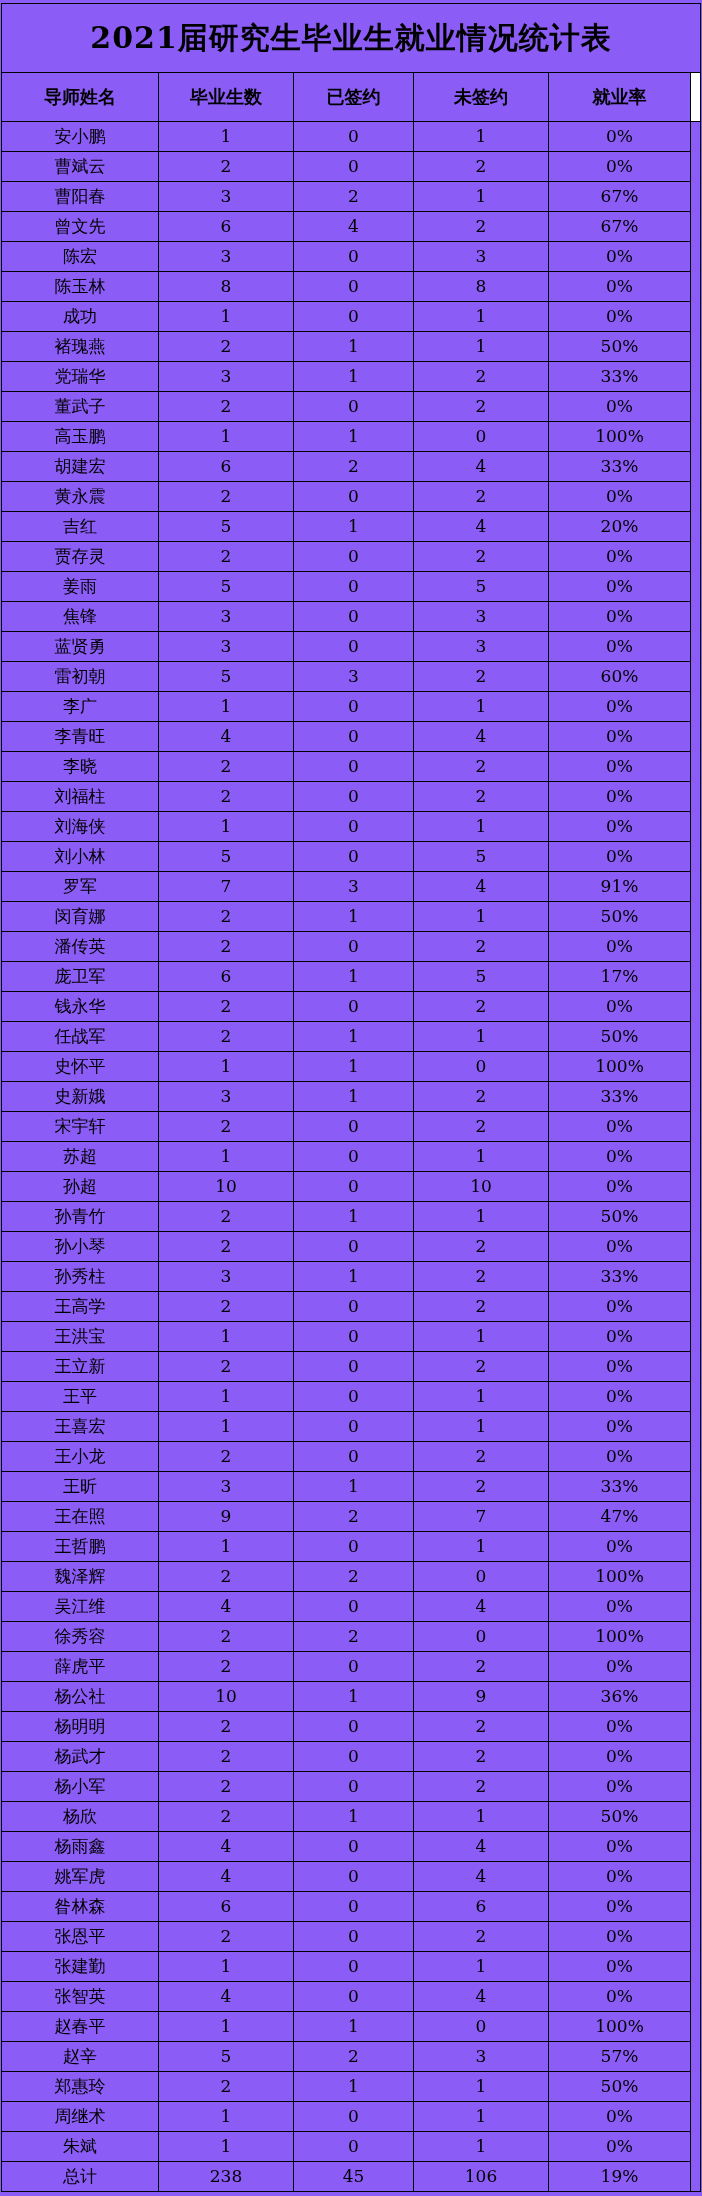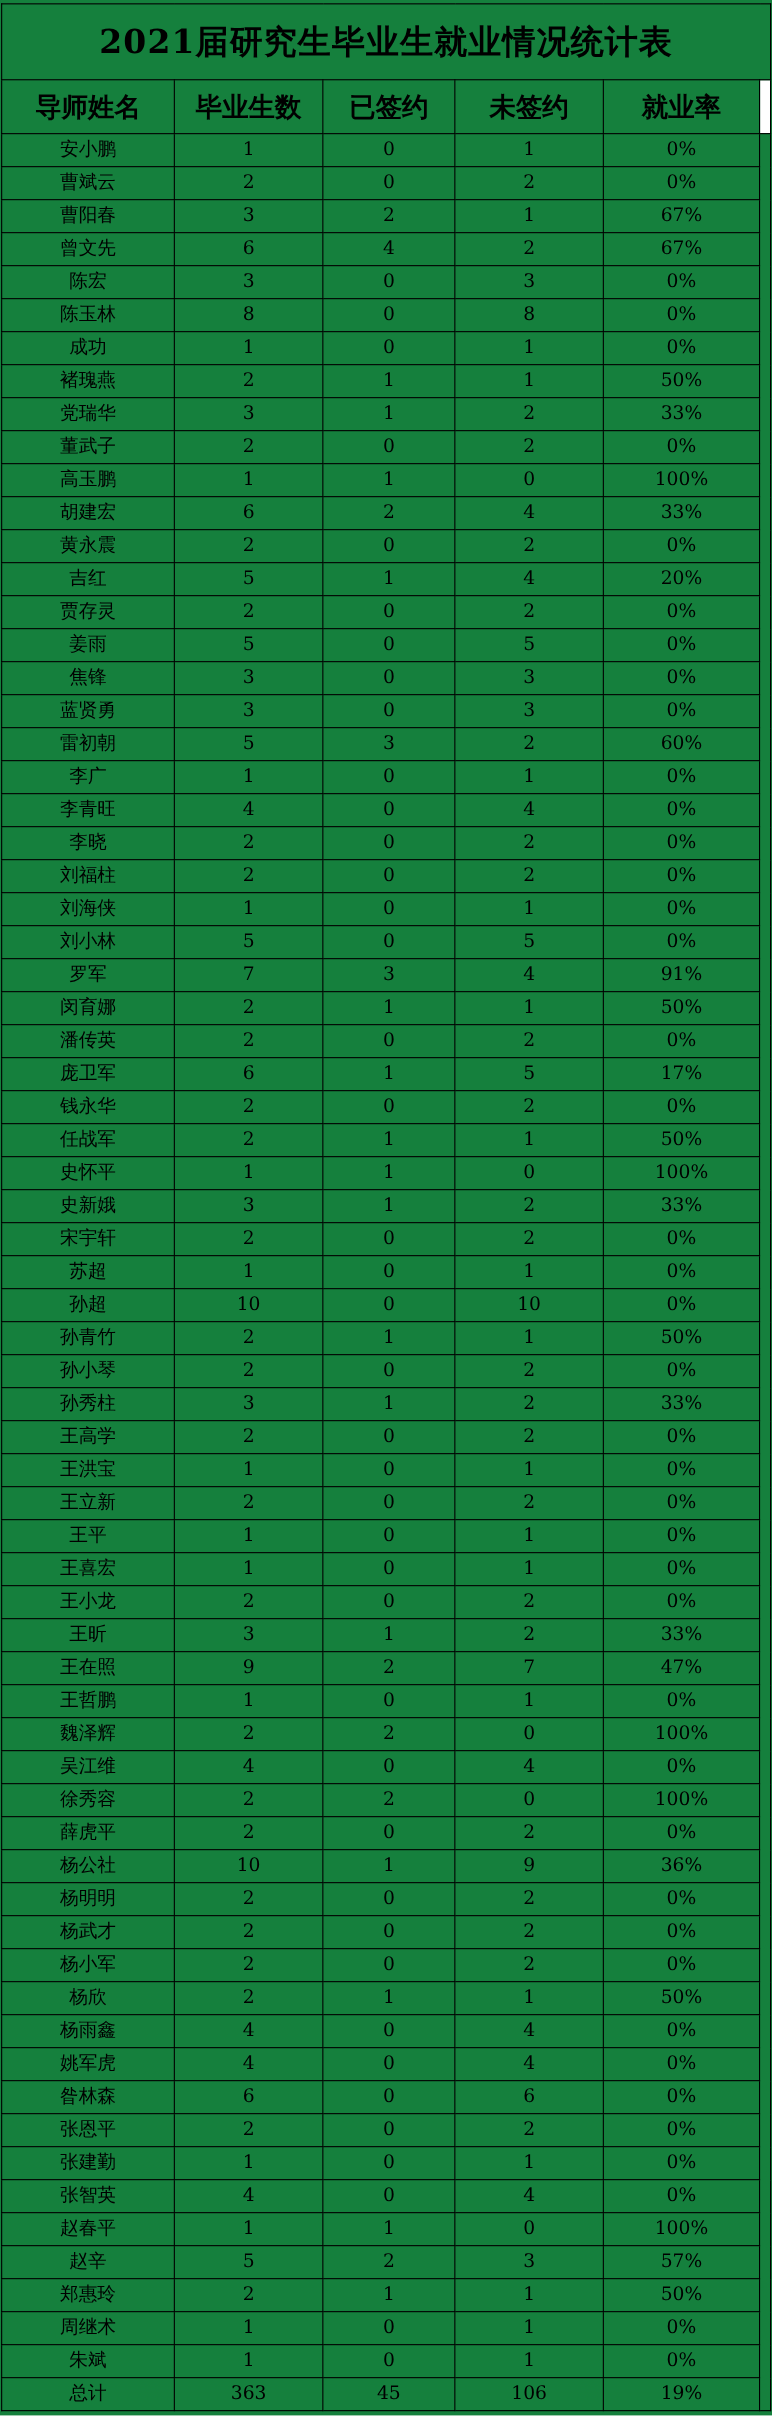--- a/index.html
+++ b/index.html
@@ -4,21 +4,21 @@
 <style>
   html, body {
     margin: 0;
     padding: 0;
     background: #ffffff;
   }
   .sheet {
     position: relative;
     width: 702px;
     height: 2196px;
-    background: #15803d;
+    background: #8b5cf6;
     color: #000000;
     font-family: "DejaVu Serif", "Liberation Serif", serif;
     box-sizing: border-box;
     padding-top: 3px;
     padding-left: 1px;
   }
   table.stats {
     border-collapse: collapse;
     table-layout: fixed;
     width: 699px;
@@ -34,21 +34,21 @@
   }
   td.title-cell {
     height: 68px;
     font-size: 30px;
     font-weight: bold;
     letter-spacing: 1px;
     border-top: 2px solid #000;
   }
   tr.header-row th {
     height: 48px;
-    font-size: 24px;
+    font-size: 18px;
     font-weight: bold;
   }
   tbody tr {
     height: 30px;
   }
   tbody td {
     font-size: 17px;
     font-weight: normal;
     line-height: 1;
   }
@@ -554,20 +554,20 @@
         </tr>
         <tr>
           <td>朱斌</td>
           <td>1</td>
           <td>0</td>
           <td>1</td>
           <td>0%</td>
         </tr>
         <tr>
           <td>总计</td>
-          <td>363</td>
+          <td>238</td>
           <td>45</td>
           <td>106</td>
           <td>19%</td>
         </tr>
       </tbody>
   </table>
 </div>
 
 </body></html>

